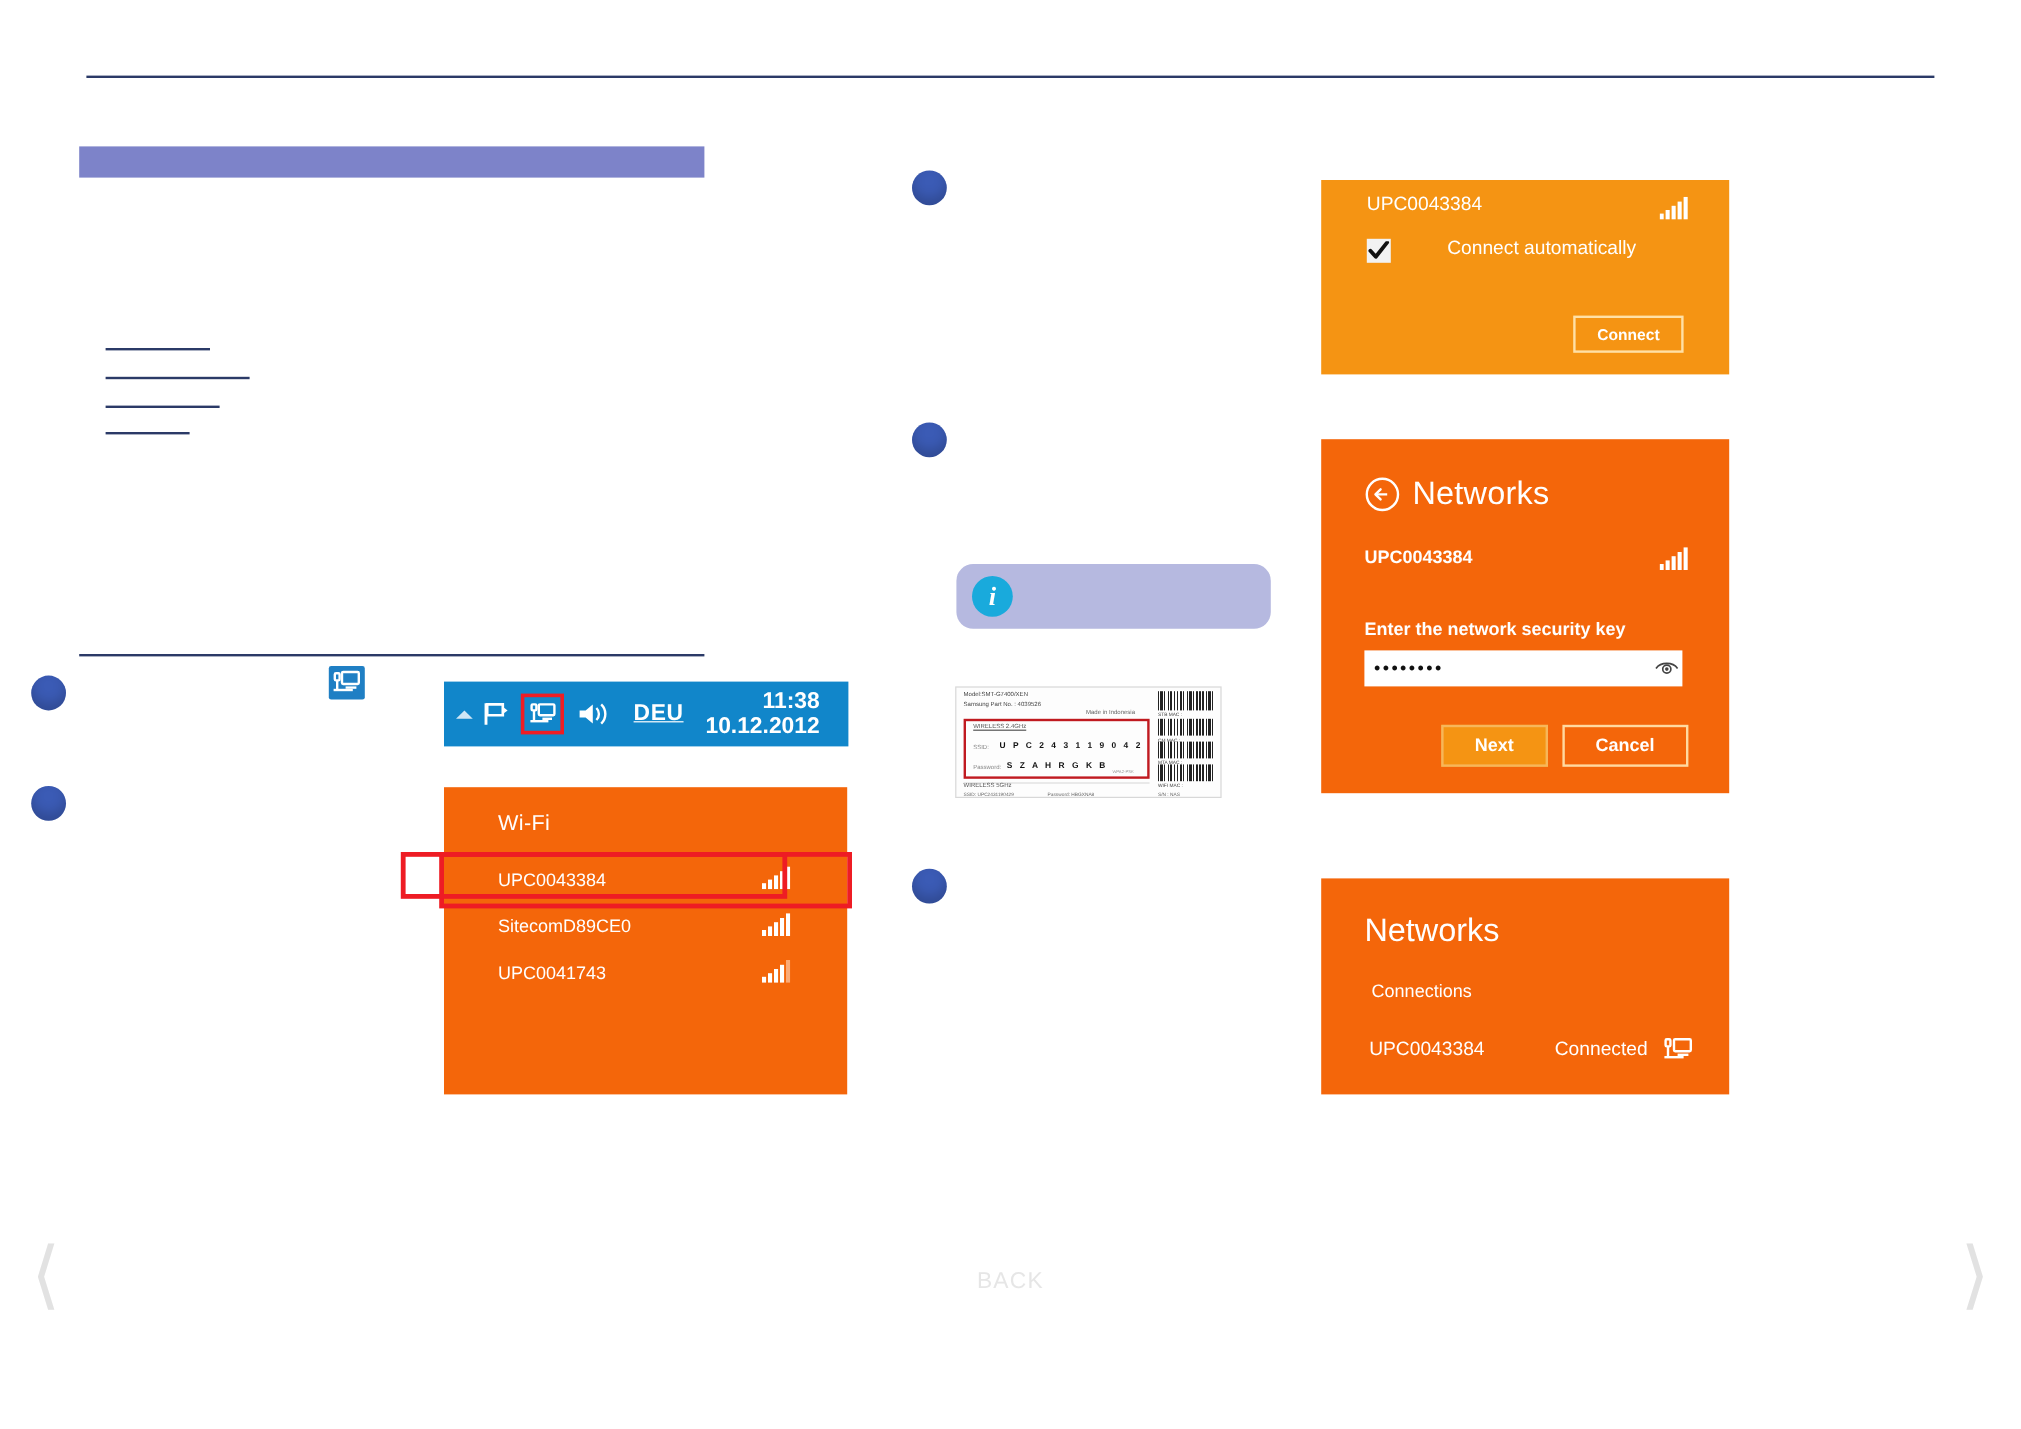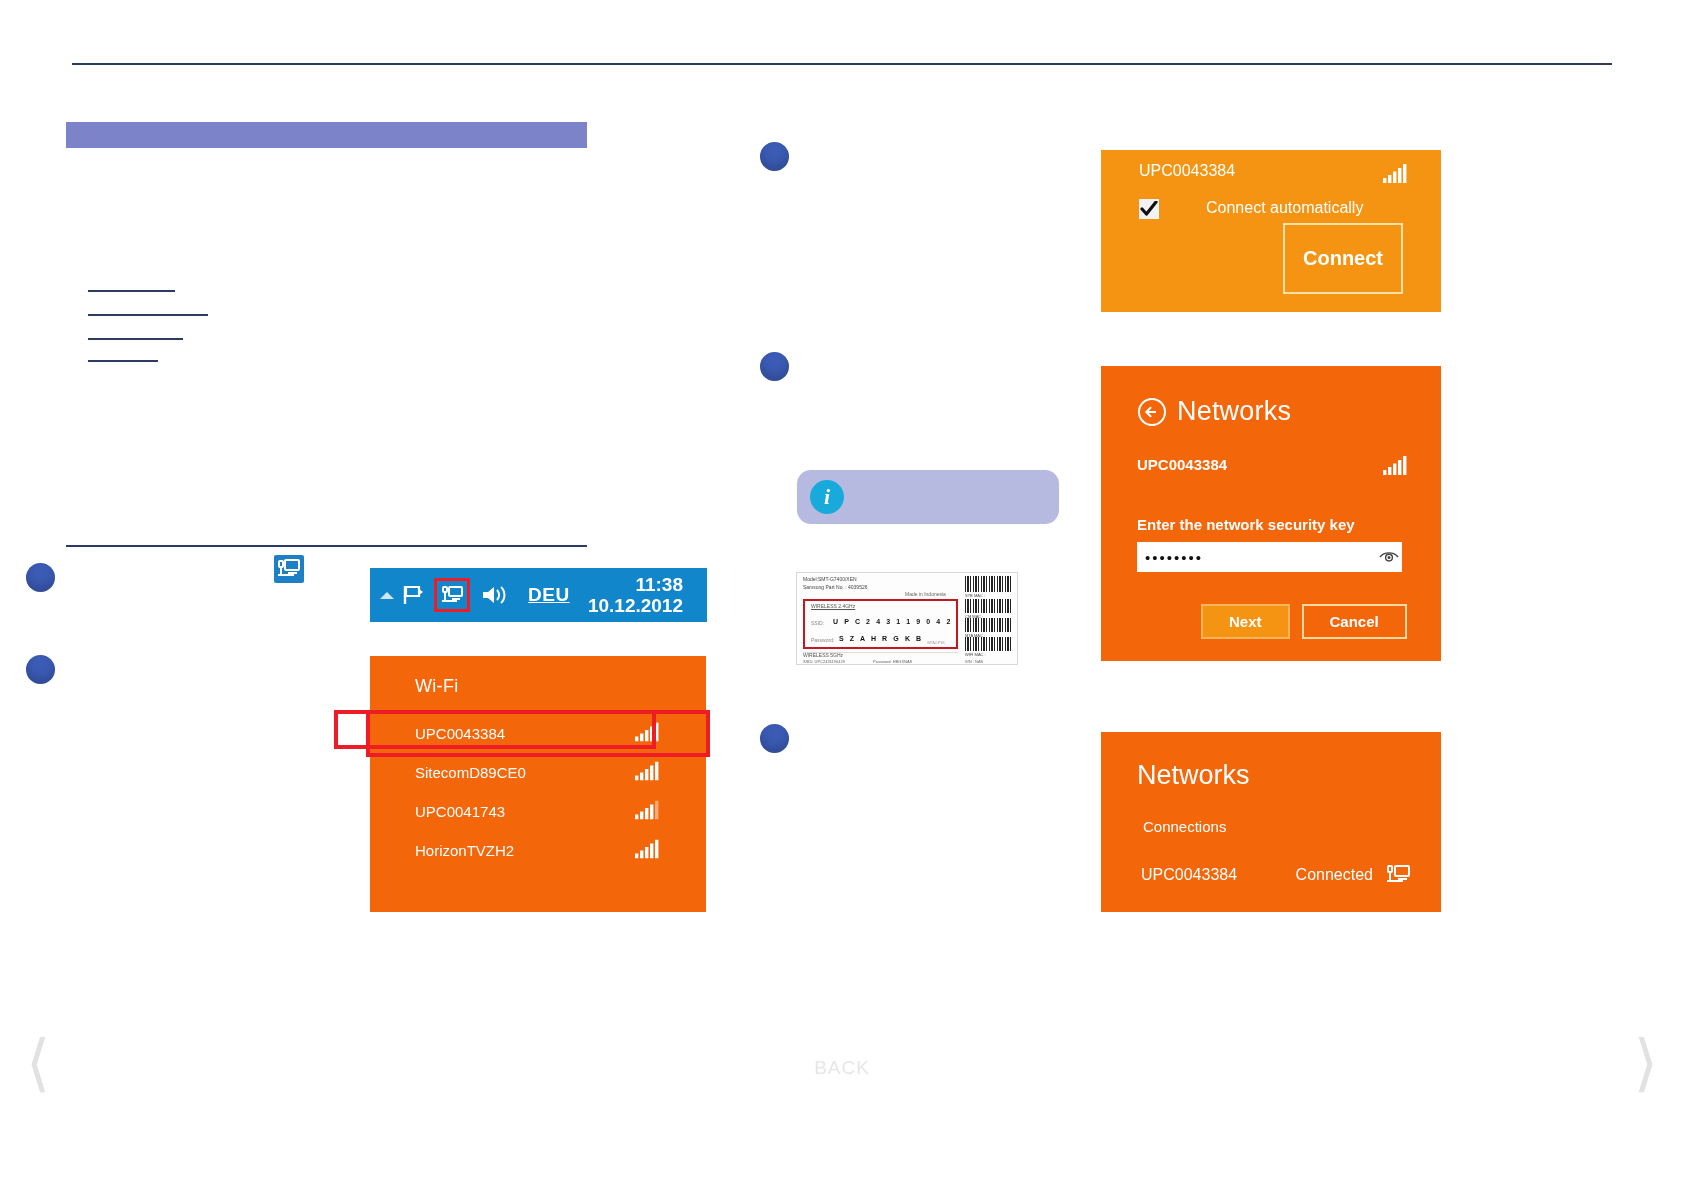--- a/index.html
+++ b/index.html
@@ -112,22 +112,22 @@
   .cp-bars{position:absolute;right:34px;top:14px;}
   .cp-checkrow{position:absolute;left:38px;top:49px;display:flex;align-items:flex-start;gap:36px;}
   .cp-checkbox{
     width:20px;height:20px;background:#f2f2f2;margin-right:11px;position:relative;
     display:flex;align-items:center;justify-content:center;
   }
   .cp-checkbox svg{display:block;}
   .cp-checklabel{font-size:16px;color:#ffffff;}
   .cp-connect{
     position:absolute;right:38px;bottom:18px;
-    border:2px solid #ffe0a6;color:#ffffff;font-size:20px;font-weight:bold;
-    padding:22px 18px;background:transparent;cursor:pointer;
+    border:2px solid #ffe0a6;color:#ffffff;font-size:13px;font-weight:bold;
+    padding:6px 18px;background:transparent;cursor:pointer;
     font-family:"Liberation Sans", sans-serif;
   }
 
   
   .sec-panel{left:1101px;top:366px;width:340px;height:295px;}
   .sp-back{
     position:absolute;left:36px;top:30px;display:flex;align-items:center;gap:10px;
   }
   .sp-back-circle{width:30px;height:30px;}
   .sp-title{font-size:27px;color:#ffffff;letter-spacing:.2px;}
@@ -354,32 +354,20 @@
           <svg width="24" height="19" viewBox="0 0 24 19" aria-hidden="true">
             <rect x="0" y="14" width="3.4" height="5" fill="#ffffff"></rect>
             <rect x="5" y="11" width="3.4" height="8" fill="#ffffff"></rect>
             <rect x="10" y="7.5" width="3.4" height="11.5" fill="#ffffff"></rect>
             <rect x="15" y="4" width="3.4" height="15" fill="#ffffff"></rect>
             <rect x="20" y="0" width="3.4" height="19" fill="#ffffff" opacity=".45"></rect>
           </svg>
         </span>
       </div>
 
-      <div class="wifi-row">
-        <span class="ssid">HorizonTVZH2</span>
-        <span class="bars">
-          <svg width="24" height="19" viewBox="0 0 24 19" aria-hidden="true">
-            <rect x="0" y="14" width="3.4" height="5" fill="#ffffff"></rect>
-            <rect x="5" y="11" width="3.4" height="8" fill="#ffffff"></rect>
-            <rect x="10" y="7.5" width="3.4" height="11.5" fill="#ffffff"></rect>
-            <rect x="15" y="4" width="3.4" height="15" fill="#ffffff"></rect>
-            <rect x="20" y="0" width="3.4" height="19" fill="#ffffff"></rect>
-          </svg>
-        </span>
-      </div>
 
     </div>
   </div>
 
   <div class="callout">
     <div class="callout-icon">i</div>
     <div class="callout-text"></div>
   </div>
 
   <div class="label-img">

